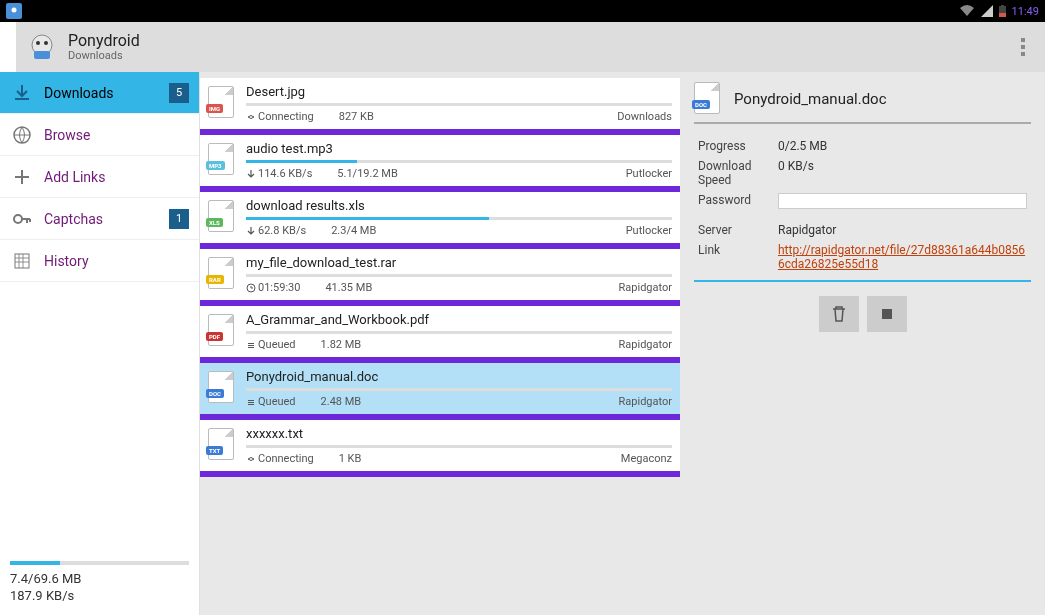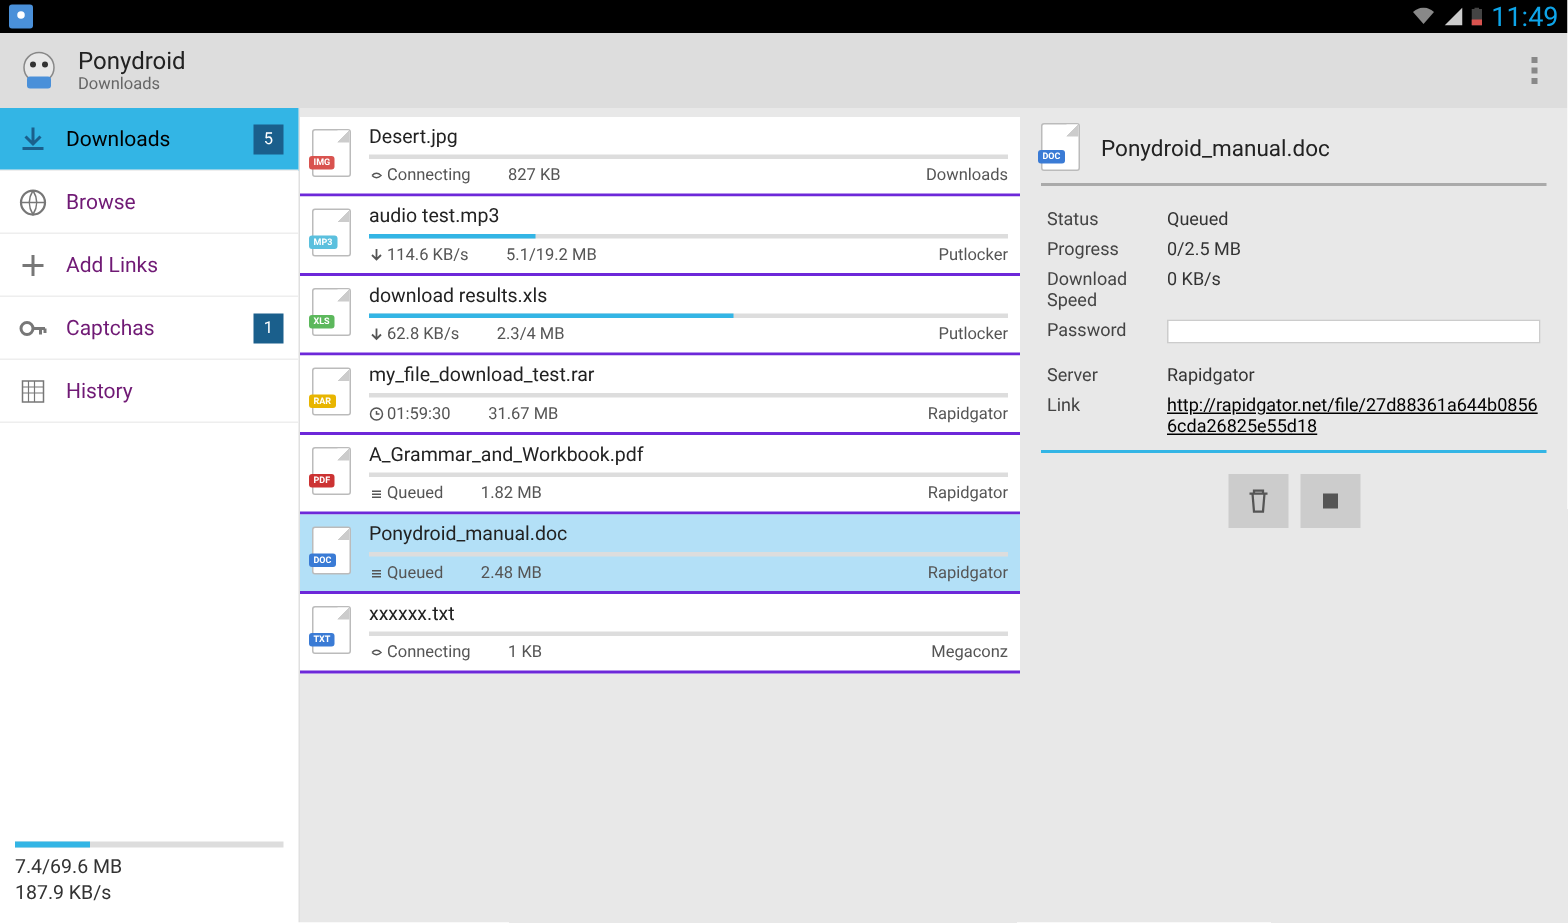--- a/index.html
+++ b/index.html
@@ -2,23 +2,23 @@
 <html><head>
 <meta charset="utf-8">
 <style>
 * { margin:0; padding:0; box-sizing:border-box; font-family:Roboto,Arial,sans-serif; }
 html,body { width:1045px; height:615px; overflow:hidden; background:#fff; }
 
 .statusbar { height:22px; background:#000; color:#fff; display:flex; align-items:center; padding:0 6px; font-size:12px; }
 .statusbar .left-icon { width:16px; height:16px; background:#4a90d9; border-radius:2px; display:flex; align-items:center; justify-content:center; }
 .statusbar .spacer { flex:1; }
 .statusbar .tray { display:flex; align-items:center; gap:6px; }
-.statusbar .clock { color:#0ea5e9; font-size:18px; }
-
-.appheader { height:50px; background:#dddddd; display:flex; align-items:center; padding:0 10px; }
+.statusbar .clock { color:#8b5cf6; font-size:11px; }
+
+.appheader { height:50px; background:#dddddd; display:flex; align-items:center; padding:0 10px;margin-left:16px; }
 .appheader .appicon { width:32px; height:32px; margin-right:10px; display:flex; align-items:center; justify-content:center; }
 .appheader .titles .t1 { font-size:16px; color:#222; line-height:1.1; }
 .appheader .titles .t2 { font-size:11px; color:#666; line-height:1.1; }
 .appheader .flex { flex:1; }
 .appheader .overflow { width:24px; height:32px; display:flex; flex-direction:column; justify-content:center; align-items:center; gap:3px; cursor:pointer; }
 .appheader .overflow div { width:4px; height:4px; background:#888; }
 
 .main { display:flex; height:543px; }
 
 .sidebar { width:200px; background:#fff; border-right:1px solid #e0e0e0; display:flex; flex-direction:column; }
@@ -27,42 +27,42 @@
 .navitem .icon { width:24px; height:24px; margin-right:10px; display:flex; align-items:center; justify-content:center; }
 .navitem .label { flex:1; font-size:14px; color:#701a75; }
 .navitem.active .label { color:#000; }
 .navitem .badge { min-width:20px; height:20px; background:#1a5f8c; color:#fff; font-size:11px; display:flex; align-items:center; justify-content:center; }
 .sidebar .bottom { margin-top:auto; padding:10px; }
 .sidebar .globalbar { height:4px; background:#ddd; margin-bottom:6px; position:relative; }
 .sidebar .globalbar .fill { position:absolute; left:0; top:0; height:100%; background:#33b5e5; width:28%; }
 .sidebar .stat { text-align:left; font-size:13px; color:#333; line-height:1.3; }
 
 .filelist { flex:1; background:#e8e8e8; padding:6px 0; overflow:hidden; width:480px; }
-.fileitem { background:#fff; border-bottom:2px solid #6d28d9; padding:6px 8px 6px 8px; display:flex; position:relative; cursor:pointer; }
+.fileitem { background:#fff; border-bottom:6px solid #6d28d9; padding:6px 8px 6px 8px; display:flex; position:relative; cursor:pointer; }
 .fileitem.selected { background:#b3e0f7; }
 .fileitem .ficon { width:28px; height:32px; margin-right:10px; flex-shrink:0; margin-top:2px; }
 .fileitem .fbody { flex:1; min-width:0; }
 .fileitem .fname { font-size:13px; color:#222; margin-bottom:4px; white-space:nowrap; overflow:hidden; text-overflow:ellipsis; }
 .fileitem .fbar { height:3px; background:#ddd; margin-bottom:4px; position:relative; }
 .fileitem .fbar .ffill { position:absolute; left:0; top:0; height:100%; background:#33b5e5; }
 .fileitem .fmeta { display:flex; align-items:center; font-size:11px; color:#555; }
 .fileitem .fmeta .s1 { margin-right:25px; display:flex; align-items:center; gap:2px; }
 .fileitem .fmeta .s2 { margin-right:8px; }
 .fileitem .fmeta .srv { margin-left:auto; color:#555; white-space:nowrap; overflow:hidden; text-overflow:ellipsis; max-width:80px; }
 
 .details { width:365px; background:#e8e8e8; padding:10px 14px; }
 .details .dhead { display:flex; align-items:center; margin-bottom:6px; }
 .details .dhead .dicon { width:30px; height:34px; margin-right:10px; }
 .details .dhead .dtitle { font-size:15px; color:#222; word-break:break-all; }
 .details .dsep { height:2px; background:#aaa; margin-bottom:12px; }
 .details table { width:100%; font-size:12px; color:#333; border-collapse:collapse; }
 .details table td { padding:3px 4px; vertical-align:top; }
 .details table td.k { width:80px; color:#444; }
 .details .pwbox { border:1px solid #ccc; background:#fff; height:16px; width:100%; }
-.details .link { color:#000000; text-decoration:underline; word-break:break-all; font-size:12px; }
+.details .link { color:#c2410c; text-decoration:underline; word-break:break-all; font-size:12px; }
 .details .dsep2 { height:2px; background:#33b5e5; margin:6px 0 14px 0; }
 .details .actions { display:flex; justify-content:center; gap:8px; }
 .details .actbtn { width:40px; height:36px; background:#ccc; display:flex; align-items:center; justify-content:center; cursor:pointer; }
 
 
 .fileicon { width:26px; height:32px; border:1px solid #bbb; background:#fff; position:relative; border-radius:2px; }
 .fileicon::before { content:''; position:absolute; top:0; right:0; width:8px; height:8px; background:linear-gradient(135deg,#fff 49%,#ccc 50%); }
 .fileicon .tag { position:absolute; left:-3px; bottom:4px; font-size:6px; color:#fff; padding:1px 3px; border-radius:2px; font-weight:bold; }
 </style>
 </head>
@@ -240,21 +240,21 @@
     <div class="fbody">
       <div class="fname">my_file_download_test.rar</div>
       <div class="fbar">
             <div class="ffill" style="width:0%"></div>
           </div>
       <div class="fmeta">
         <span class="s1"><svg width="10" height="10">
                 <circle cx="5" cy="5" r="4" stroke="#555" fill="none"></circle>
                 <path d="M5,3 V5 H7" stroke="#555" fill="none"></path>
               </svg> 01:59:30</span>
-        <span class="s2">31.67 MB</span>
+        <span class="s2">41.35 MB</span>
         <span class="srv">Rapidgator</span>
       </div>
     </div>
       </div>
       <div class="fileitem">
     <div class="ficon">
       <div class="fileicon">
             <span class="tag" style="background:#cc3333">PDF</span>
           </div>
     </div>
@@ -323,24 +323,20 @@
       <div class="dicon">
         <div class="fileicon">
             <span class="tag" style="background:#3a7bd5">DOC</span>
           </div>
       </div>
       <div class="dtitle">Ponydroid_manual.doc</div>
     </div>
     <div class="dsep"></div>
     <table>
       <tbody>
-          <tr>
-            <td class="k">Status</td>
-            <td>Queued</td>
-          </tr>
       <tr>
             <td class="k">Progress</td>
             <td>0/2.5 MB</td>
           </tr>
       <tr>
             <td class="k">Download Speed</td>
             <td>0 KB/s</td>
           </tr>
       <tr>
             <td class="k">Password</td>

